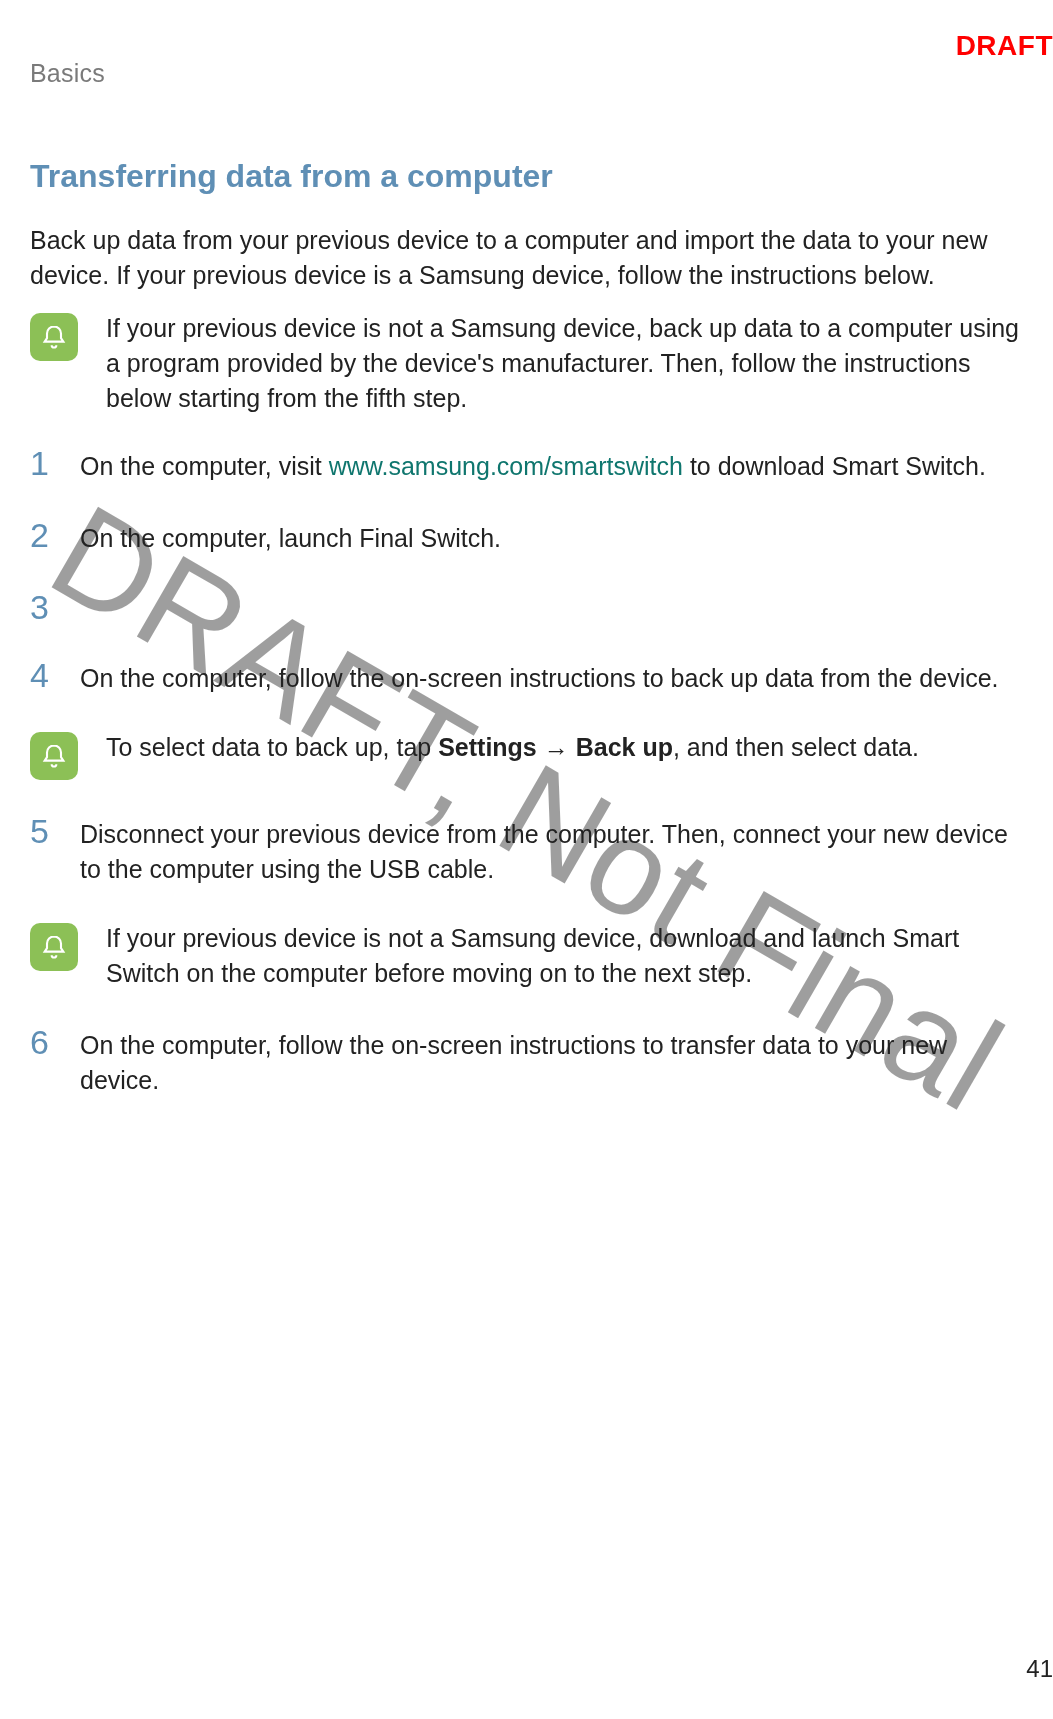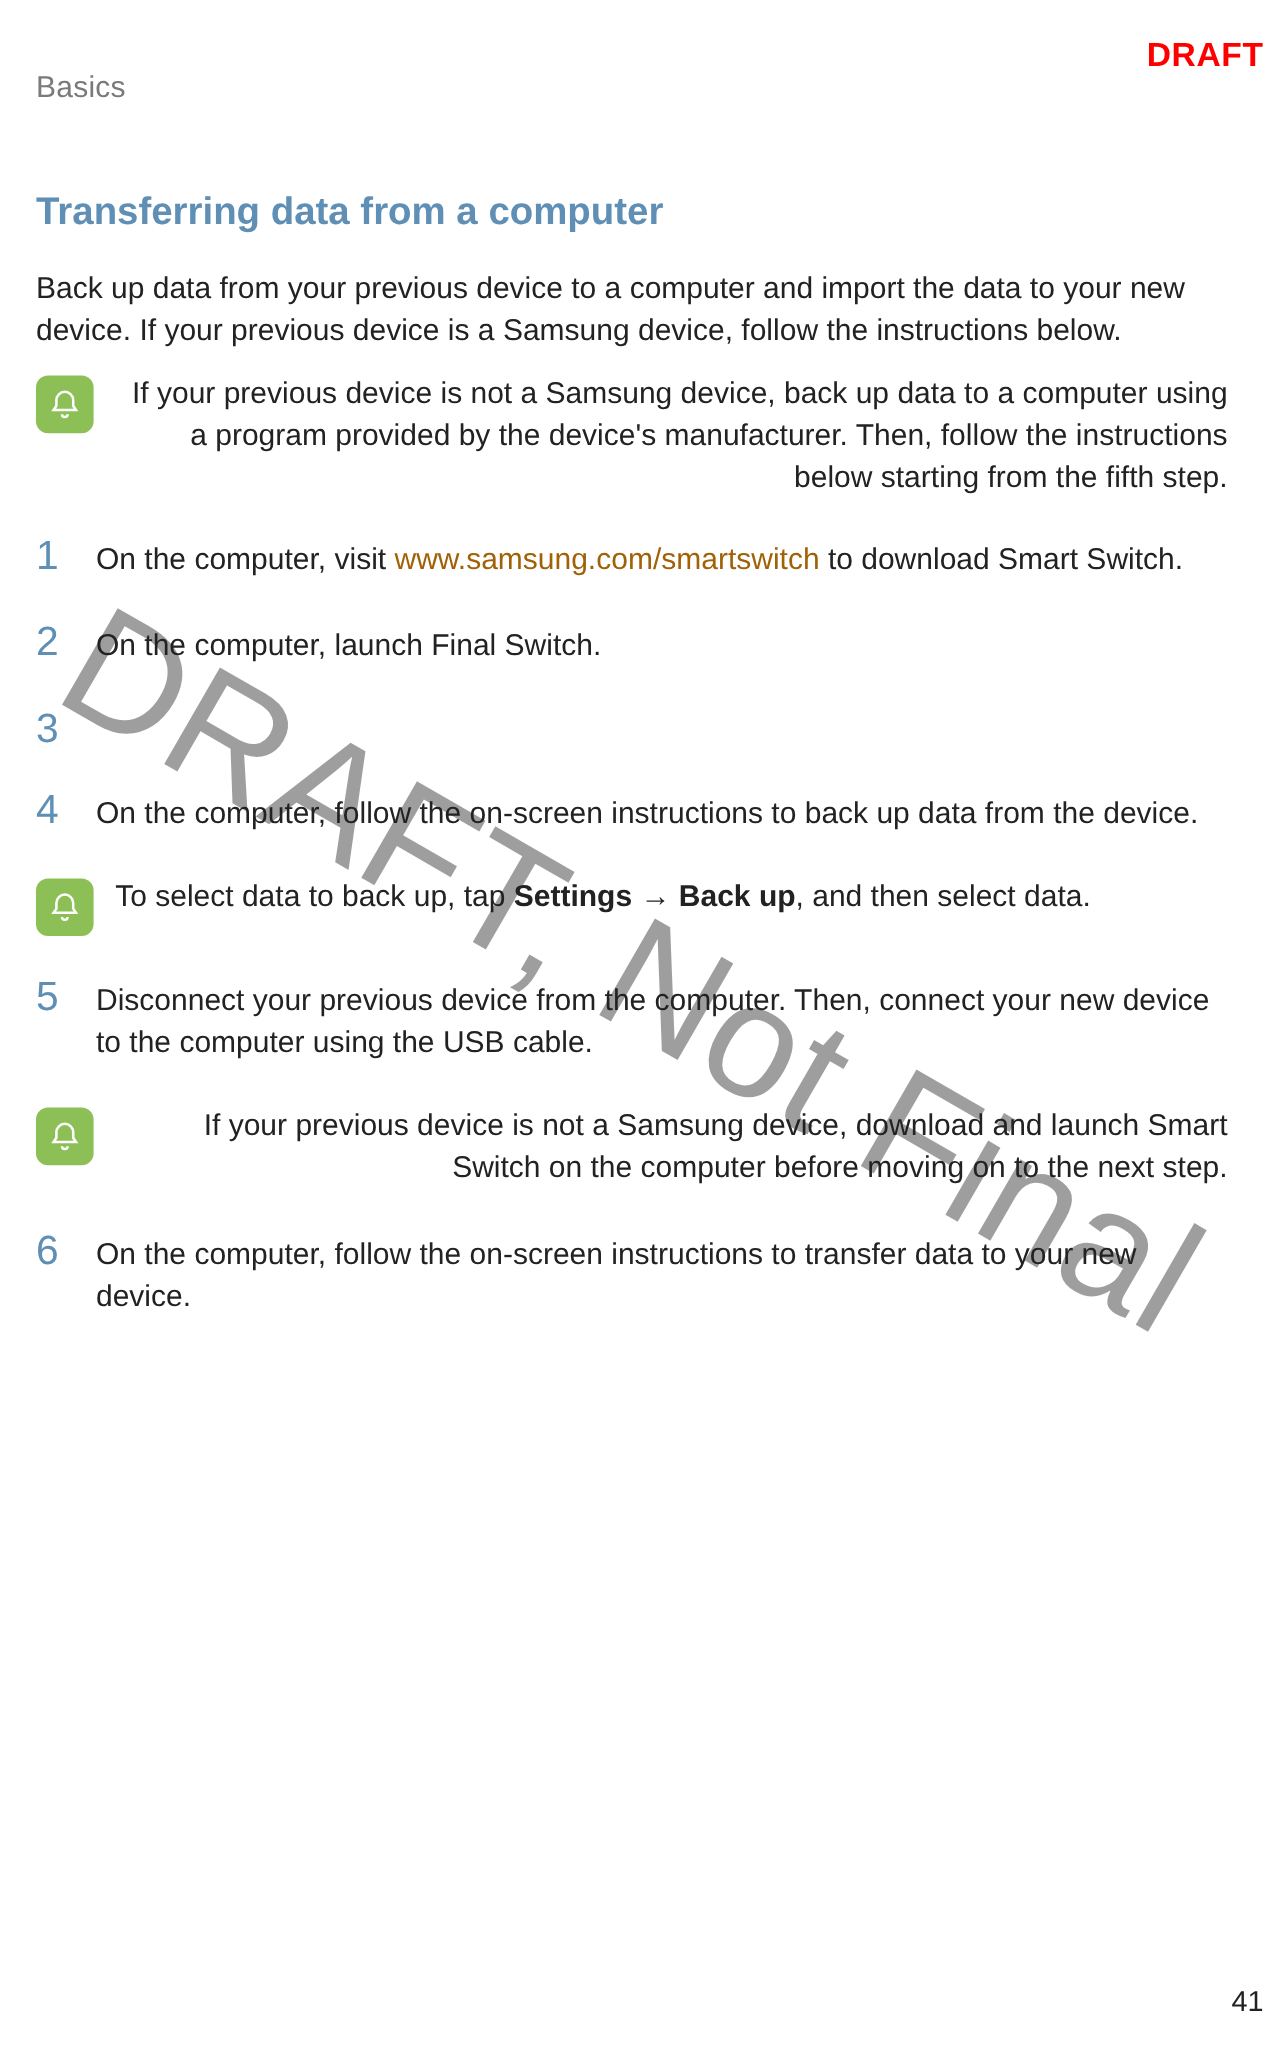--- a/index.html
+++ b/index.html
@@ -61,23 +61,22 @@
   }
   p.body-text {
     font-size: 25px;
     line-height: 1.4;
     margin: 0 0 18px 0;
     color: #222;
   }
   .note-block {
     display: flex;
     align-items: flex-start;
-    gap: 18px;
+    gap: 28px;
     margin: 12px 0 30px 0;
-    text-align: right;
   }
   .note-icon {
     flex: 0 0 48px;
     width: 48px;
     height: 48px;
     border-radius: 10px;
     background: #8cc056;
     display: flex;
     align-items: center;
     justify-content: center;
@@ -110,21 +109,21 @@
     text-align: left;
     font-family: "Segoe UI Light", "Helvetica Neue", Arial, sans-serif;
   }
   ol.steps > li .step-body {
     font-size: 25px;
     line-height: 1.4;
     padding-top: 3px;
   }
   ol.steps > li .step-body a,
   .link {
-    color: #a16207;
+    color: #0f766e;
     text-decoration: none;
   }
   .inner-note {
     margin: 8px 0 34px 0;
   }
   .page-number {
     position: absolute;
     bottom: 36px;
     left: 0;
     width: 100%;

